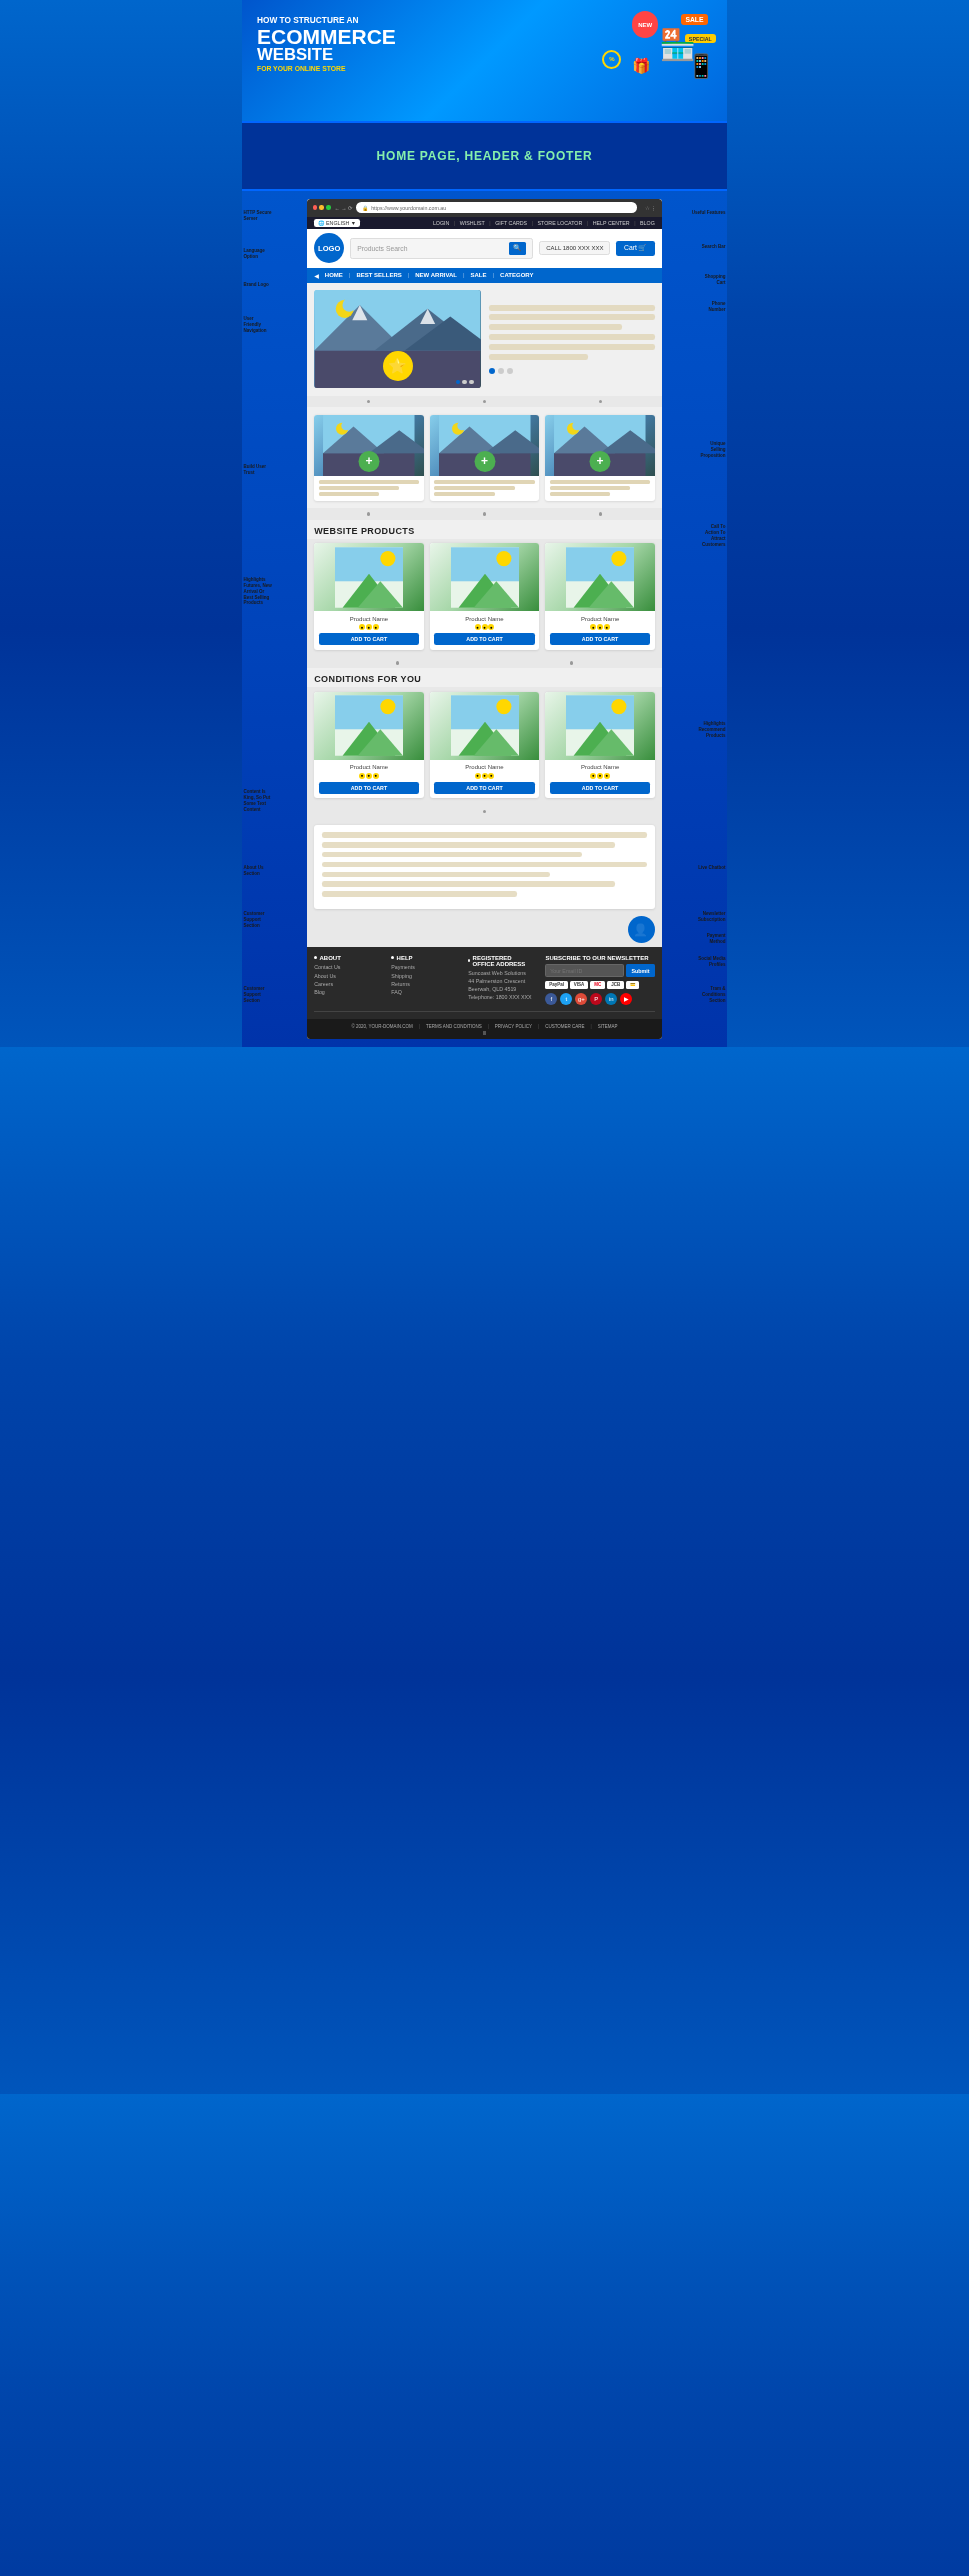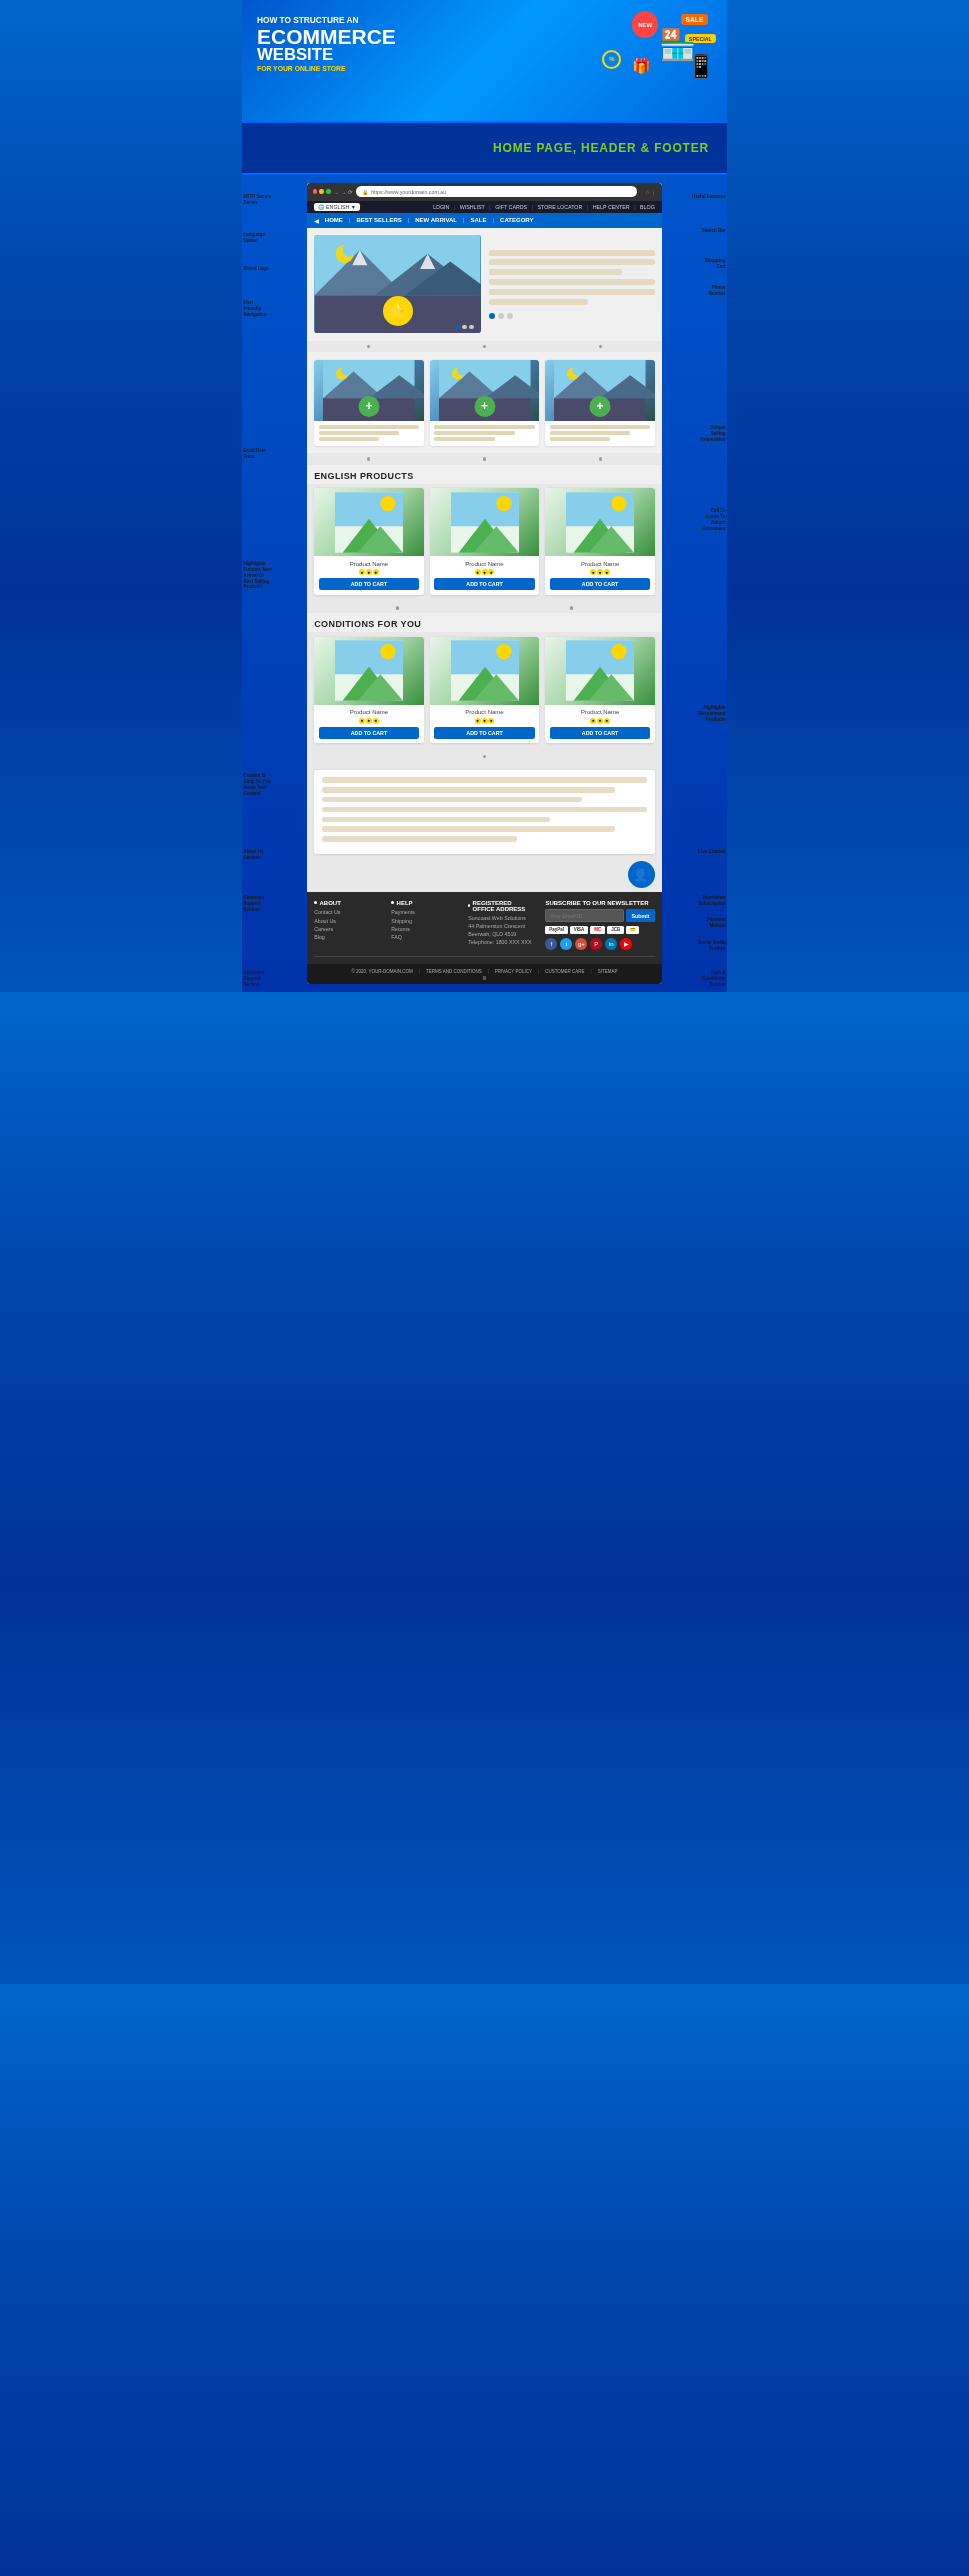--- a/index.html
+++ b/index.html
@@ -123,23 +123,23 @@
       align-items: center;
       justify-content: center;
       font-size: 6px;
       color: #ffd700;
       font-weight: bold;
     }
 
     
     .section-banner {
       background: #003399;
-      color: #84cc16;
-      text-align: right;
-      padding: 18px;
+      color: #86efac;
+      text-align: center;
+      padding: 26px;
       font-size: 12px;
       font-weight: 900;
       letter-spacing: 0.8px;
       border-top: 2.3px solid #0066ff;
       border-bottom: 2.3px solid #0066ff;
     }
 
     
     .browser-bar {
       background: #333;
@@ -767,20 +767,29 @@
         <span class="util-link">GIFT CARDS</span>
         <span style="color:#555;">|</span>
         <span class="util-link">STORE LOCATOR</span>
         <span style="color:#555;">|</span>
         <span class="util-link">HELP CENTER</span>
         <span style="color:#555;">|</span>
         <span class="util-link">BLOG</span>
       </div>
     </div>
 
+    <div class="header-bar">
+      <div class="logo-circle">LOGO</div>
+      <div class="search-bar">
+        <span class="search-text">Products Search</span>
+        <button class="search-btn">🔍</button>
+      </div>
+      <div class="phone-display">CALL 1800 XXX XXX</div>
+      <button class="cart-btn">Cart 🛒</button>
+    </div>
 
     <div class="nav-bar">
       <span class="nav-arrow">◀</span>
       <span class="nav-item">HOME</span>
       <span class="nav-separator">|</span>
       <span class="nav-item">BEST SELLERS</span>
       <span class="nav-separator">|</span>
       <span class="nav-item">NEW ARRIVAL</span>
       <span class="nav-separator">|</span>
       <span class="nav-item">SALE</span>
@@ -892,21 +901,21 @@
         </div>
       </div>
     </div>
 
     <div class="section-divider">
       <div class="section-divider-dot"></div>
       <div class="section-divider-dot"></div>
       <div class="section-divider-dot"></div>
     </div>
 
-    <div class="section-header">ENGLISH PRODUCTS</div>
+    <div class="section-header">WEBSITE PRODUCTS</div>
 
     <div class="products-section">
 
       <div class="product-card">
         <div class="product-image">
           <svg width="68" height="61" viewBox="0 0 90 80">
             <rect width="90" height="80" fill="#e8f5e9"></rect>
             <rect width="90" height="45" fill="#87CEEB"></rect>
             <circle cx="70" cy="15" r="10" fill="#ffd700"></circle>
             <polygon points="10,80 45,35 80,80" fill="#4CAF50"></polygon>

